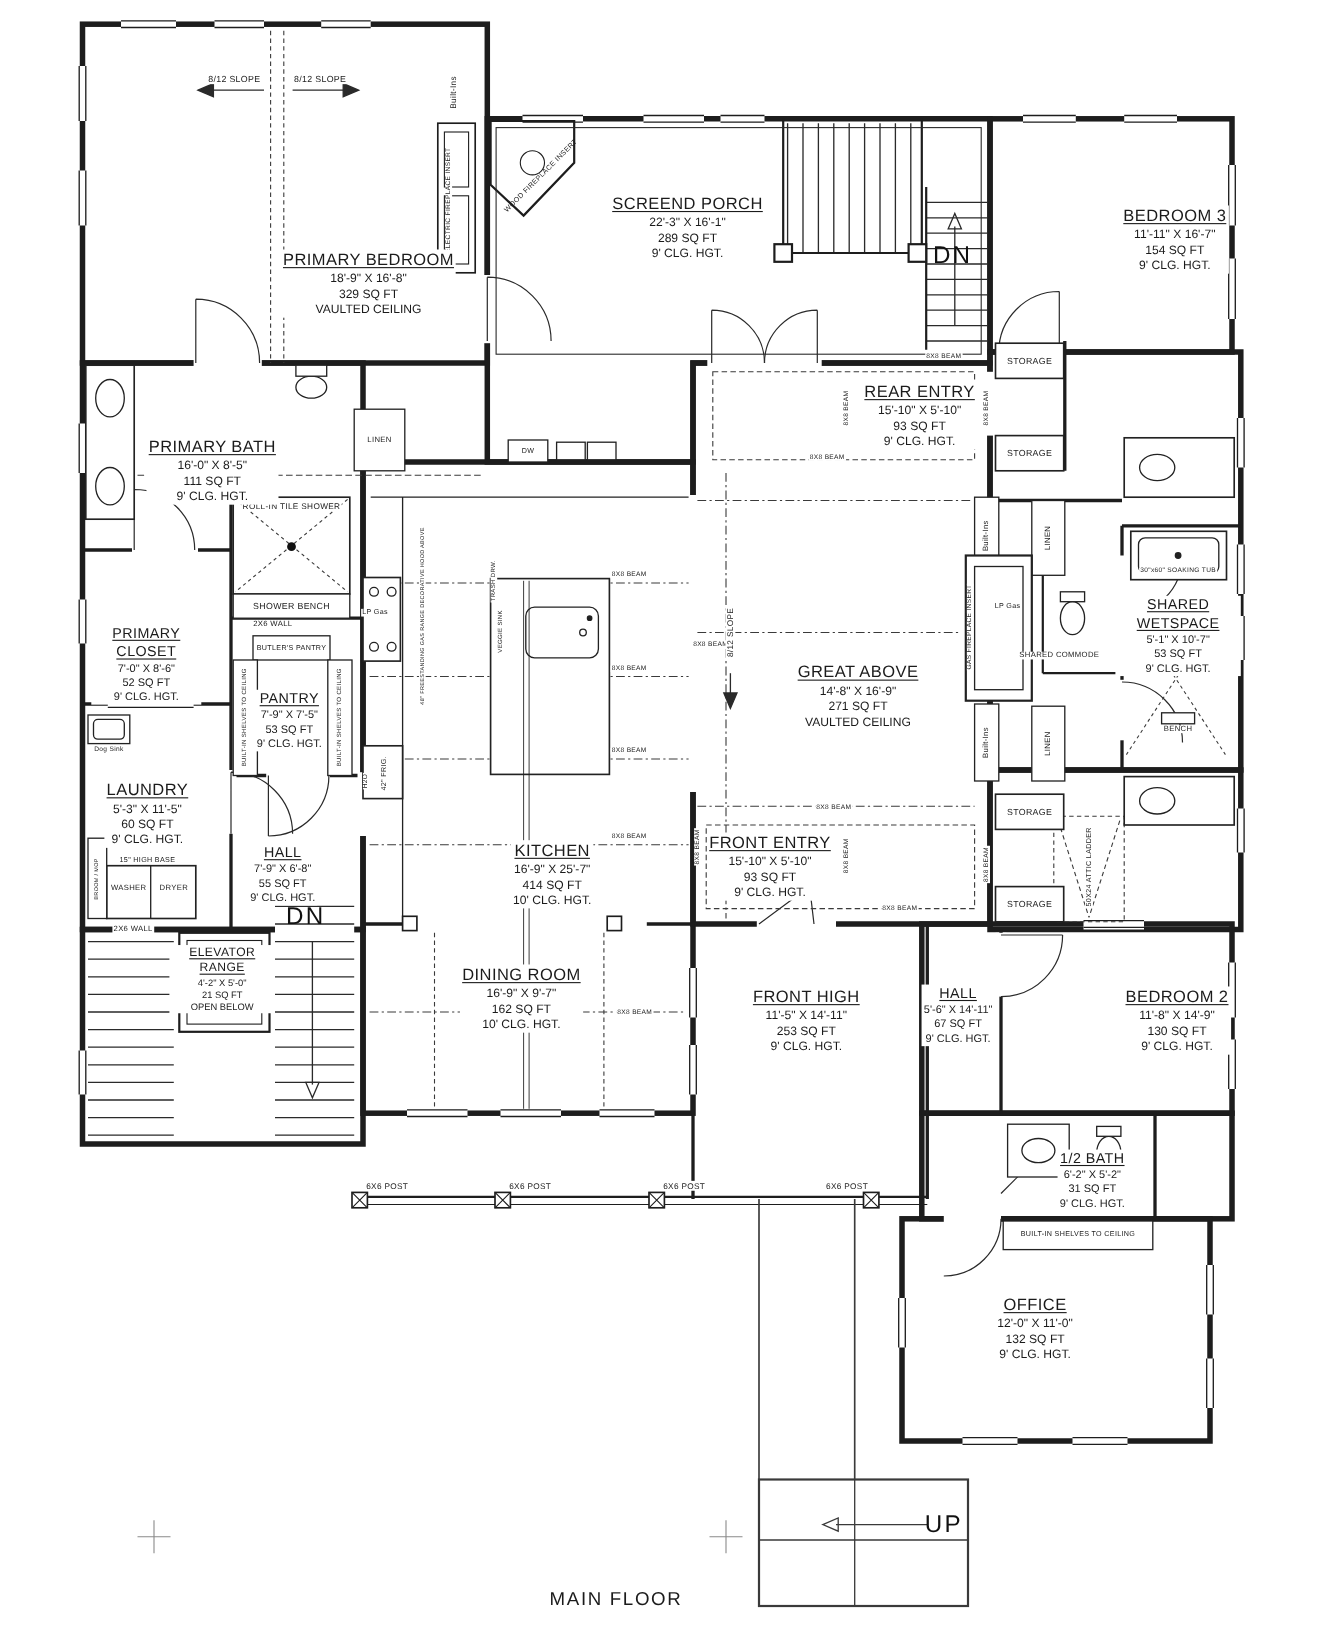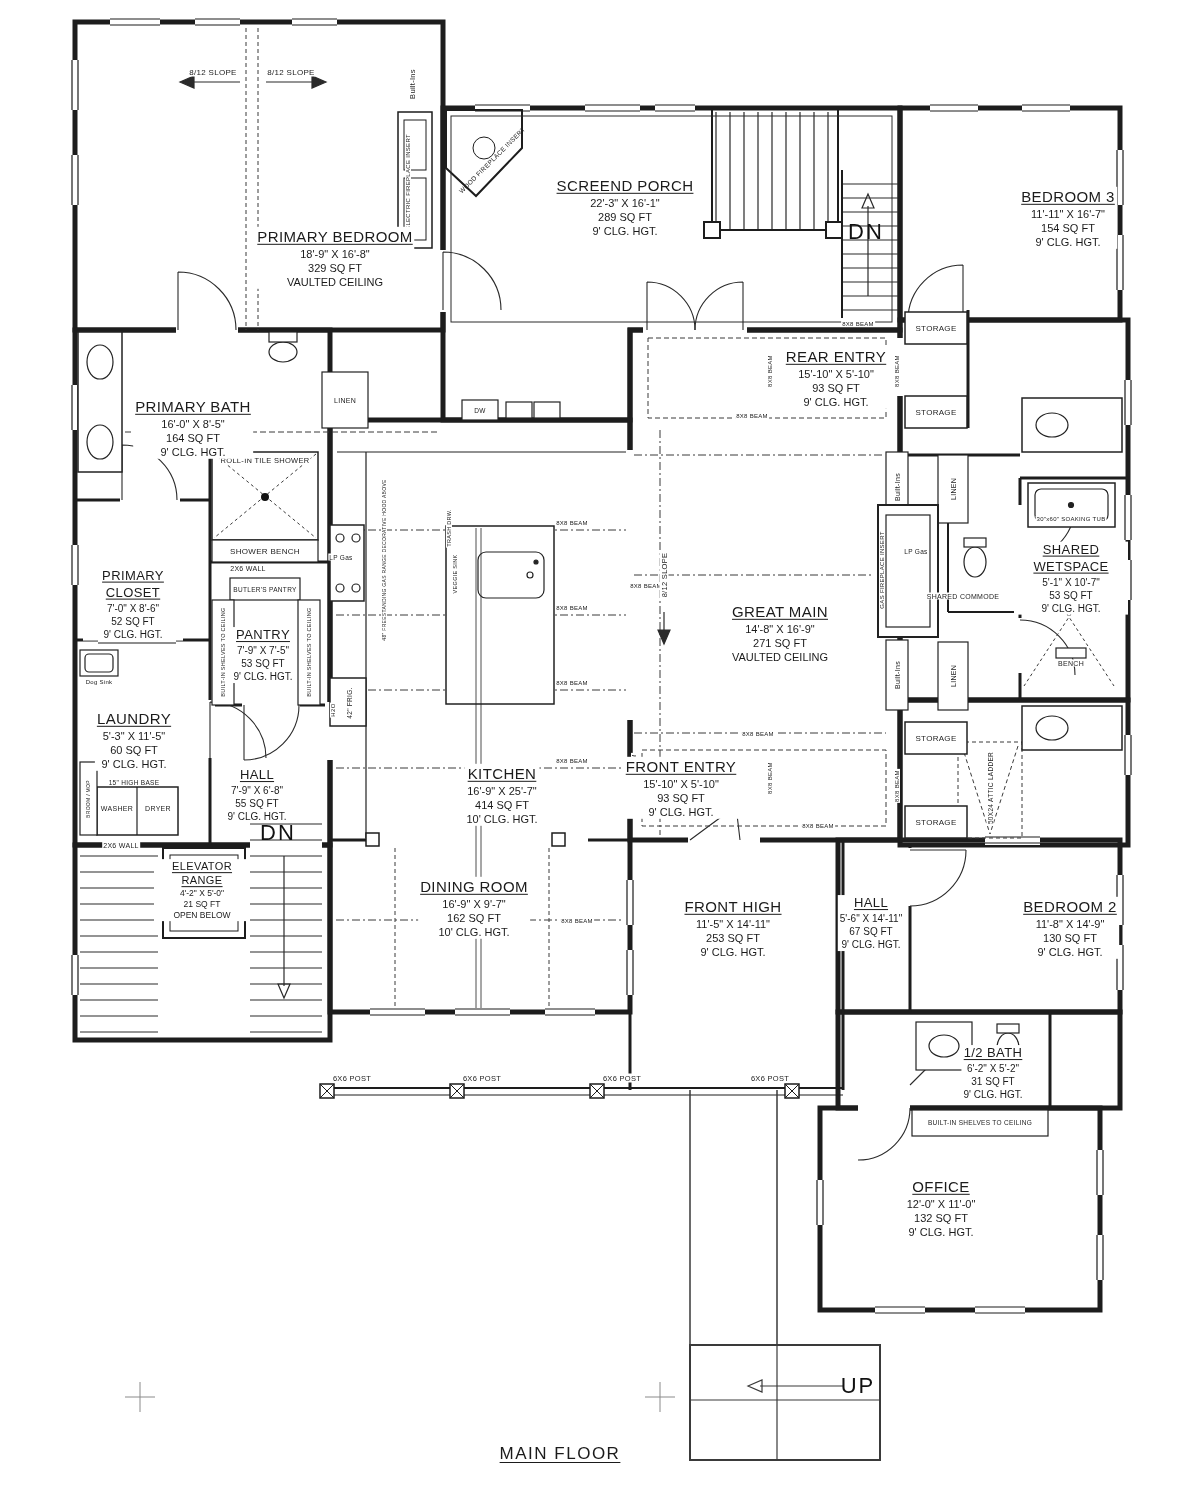--- a/index.html
+++ b/index.html
@@ -11,21 +11,21 @@
   .room .nm{text-decoration:underline;text-underline-offset:2px;letter-spacing:.4px}
   .lg .nm{font-size:15px}.lg .sub{font-size:11px}
   .md .nm{font-size:13px}.md .sub{font-size:10px}
   .tiny .nm{font-size:11px}.tiny .sub{font-size:8.5px}
   .wrap{white-space:normal}
   .a{position:absolute;transform:translate(-50%,-50%);white-space:nowrap;background:#fff;
      padding:0 1px;letter-spacing:.3px;z-index:2;color:#222}
   .v{transform:translate(-50%,-50%) rotate(-90deg)}
   .d45{transform:translate(-50%,-50%) rotate(-45deg);background:transparent}
   .big{letter-spacing:2px;background:transparent;font-size:22px;color:#111}
-  .t{position:absolute;transform:translateX(-50%);text-decoration:underline;
+  .t{position:absolute;transform:translateX(-50%);
      text-underline-offset:3px;letter-spacing:1.5px;font-size:17px;z-index:3}
 </style>
 </head>
 <body>
 
 <div id="plan">
 
 <svg width="1200" height="1491" viewBox="0 0 1200 1491">
 
   <g stroke="#1d1d1d" stroke-width="5" fill="none">
@@ -298,21 +298,21 @@
 </div>
 <div class="room lg" style="left:1068px;top:218px">
   <div class="nm">BEDROOM 3</div>
   <div class="sub">11'-11" X 16'-7"</div>
   <div class="sub">154 SQ FT</div>
   <div class="sub">9' CLG. HGT.</div>
 </div>
 <div class="room lg" style="left:193px;top:428px">
   <div class="nm">PRIMARY BATH</div>
   <div class="sub">16'-0" X 8'-5"</div>
-  <div class="sub">164 SQ FT</div>
+  <div class="sub">111 SQ FT</div>
   <div class="sub">9' CLG. HGT.</div>
 </div>
 <div class="room md wrap" style="left:133px;top:604px;width:96px">
   <div class="nm">PRIMARY CLOSET</div>
   <div class="sub">7'-0" X 8'-6"</div>
   <div class="sub">52 SQ FT</div>
   <div class="sub">9' CLG. HGT.</div>
 </div>
 <div class="room md" style="left:263px;top:655px">
   <div class="nm">PANTRY</div>
@@ -344,32 +344,32 @@
   <div class="sub">414 SQ FT</div>
   <div class="sub">10' CLG. HGT.</div>
 </div>
 <div class="room lg" style="left:836px;top:378px">
   <div class="nm">REAR ENTRY</div>
   <div class="sub">15'-10" X 5'-10"</div>
   <div class="sub">93 SQ FT</div>
   <div class="sub">9' CLG. HGT.</div>
 </div>
 <div class="room lg" style="left:780px;top:633px">
-  <div class="nm">GREAT MAIN</div>
+  <div class="nm">GREAT ABOVE</div>
   <div class="sub">14'-8" X 16'-9"</div>
   <div class="sub">271 SQ FT</div>
   <div class="sub">VAULTED CEILING</div>
 </div>
 <div class="room md wrap" style="left:1071px;top:578px;width:110px">
   <div class="nm">SHARED WETSPACE</div>
   <div class="sub">5'-1" X 10'-7"</div>
   <div class="sub">53 SQ FT</div>
   <div class="sub">9' CLG. HGT.</div>
 </div>
-<div class="room lg" style="left:681px;top:788px">
+<div class="room lg" style="left:700px;top:788px">
   <div class="nm">FRONT ENTRY</div>
   <div class="sub">15'-10" X 5'-10"</div>
   <div class="sub">93 SQ FT</div>
   <div class="sub">9' CLG. HGT.</div>
 </div>
 <div class="room lg" style="left:474px;top:908px">
   <div class="nm">DINING ROOM</div>
   <div class="sub">16'-9" X 9'-7"</div>
   <div class="sub">162 SQ FT</div>
   <div class="sub">10' CLG. HGT.</div>

